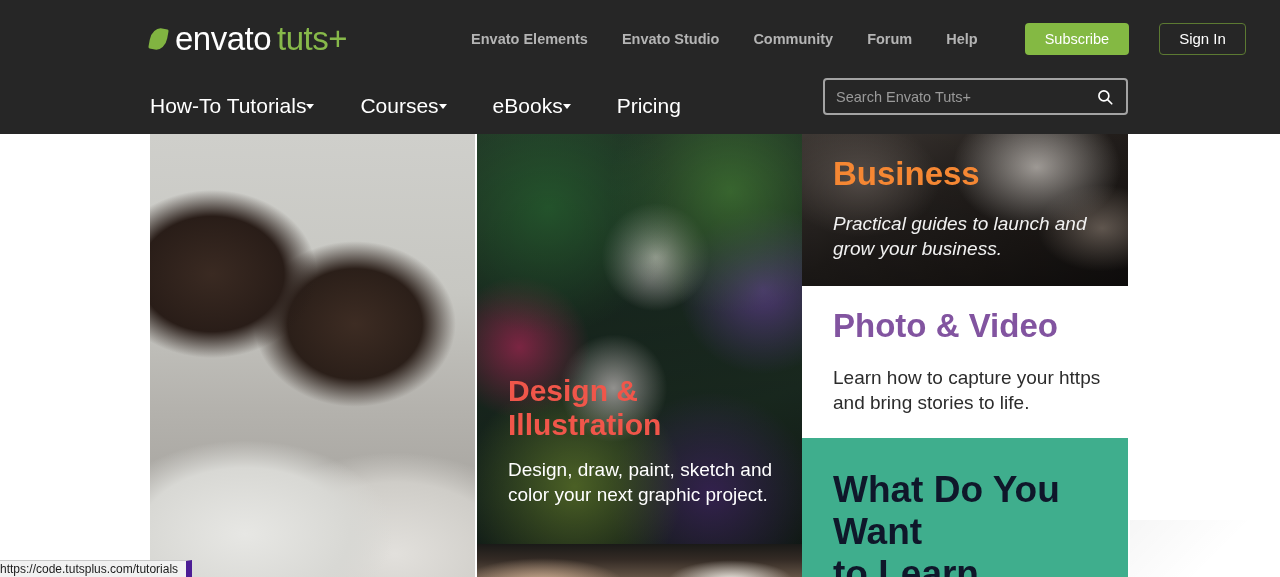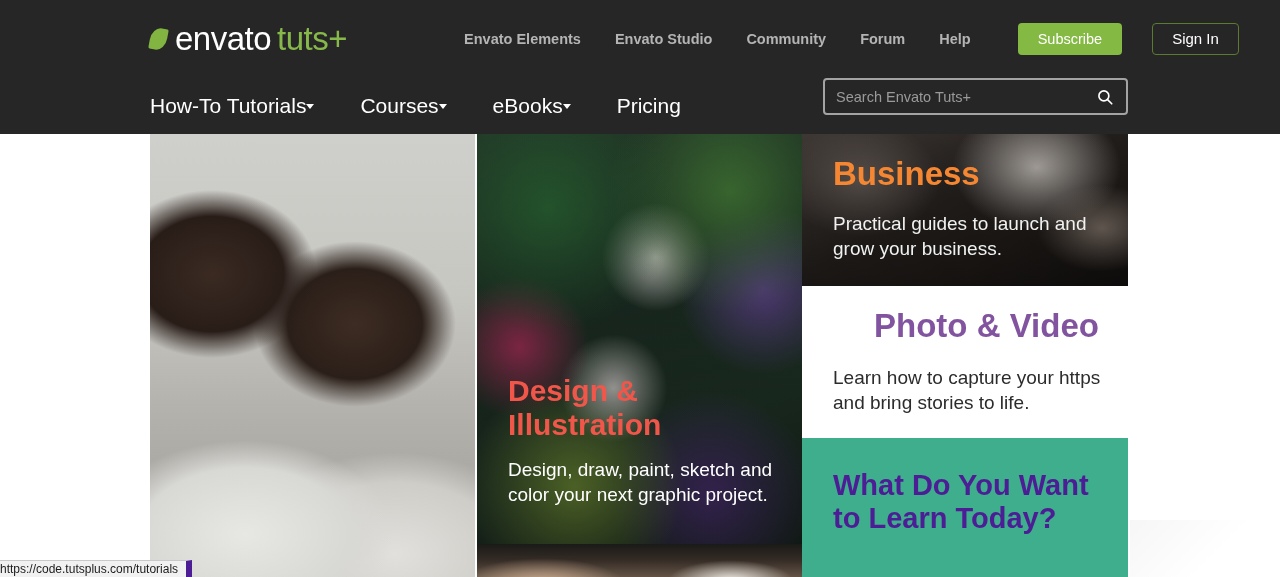--- a/index.html
+++ b/index.html
@@ -10,21 +10,21 @@
     position:relative;
   }
 
   
   .site-header{
     position:absolute; top:0; left:0; width:1280px; height:134px;
     background:#262626; z-index:30;
   }
   .header-row-top{
     position:absolute; top:0; left:0; width:1280px; height:77px;
-    display:flex; align-items:center; padding-left:150px;
+    display:flex; align-items:center; padding-left:150px;gap:7px;
   }
   .brand{ display:flex; align-items:center; gap:6px; text-decoration:none; }
   .brand-leaf{
     width:17px; height:22px; background:#81b441;
     border-radius:60% 8% 60% 8%;
     transform:rotate(10deg);
     display:inline-block; margin-right:2px;
   }
   .brand-word1{ font-size:33px; color:#ffffff; letter-spacing:-0.5px; line-height:1; }
   .brand-word2{ font-size:33px; color:#87b94a; letter-spacing:-0.5px; line-height:1; }
@@ -129,28 +129,28 @@
     position:absolute; inset:0;
     background:linear-gradient(180deg, rgba(0,0,0,0.18) 0%, rgba(0,0,0,0.42) 100%);
   }
 
   .tile-content{ position:absolute; left:31px; right:26px; }
 
   .tile-title{ font-weight:bold; line-height:1.12; }
   .tile-body{ line-height:1.33; }
 
   .business-title{ font-size:33px; color:#f58733; }
-  .business-body{ font-size:19px; color:#f1f1f1; margin-top:18px; }
+  .business-body{ font-size:19px; color:#f1f1f1; margin-top:18px;font-style:italic; }
 
   .card-white{ height:152px; background:#ffffff; }
-  .photovideo-title{ font-size:33px; color:#8254a0;margin-left:41px; }
+  .photovideo-title{ font-size:33px; color:#8254a0; }
   .photovideo-body{ font-size:19px; color:#2c2c2c; margin-top:20px; }
 
   .card-teal{ height:139px; background:#3fae8d; }
-  .teal-title{ font-size:29px; color:#4c1d95; line-height:1.14; }
+  .teal-title{ font-size:37px; color:#0f172a; line-height:1.14; }
 
   .design-title{ font-size:30px; color:#f0564a; }
   .design-body{ font-size:19px; color:#ffffff; margin-top:16px; }
 
   
   .status-bar{
     position:absolute; left:0; bottom:0; z-index:50;
     background:#f1f1f1; border-top:1px solid #c9c9c9; border-right:6px solid #4c1d95;
     color:#1c1c1c; font-size:12px; line-height:17px;
     padding:0 8px 0 0; height:17px; max-width:430px;

